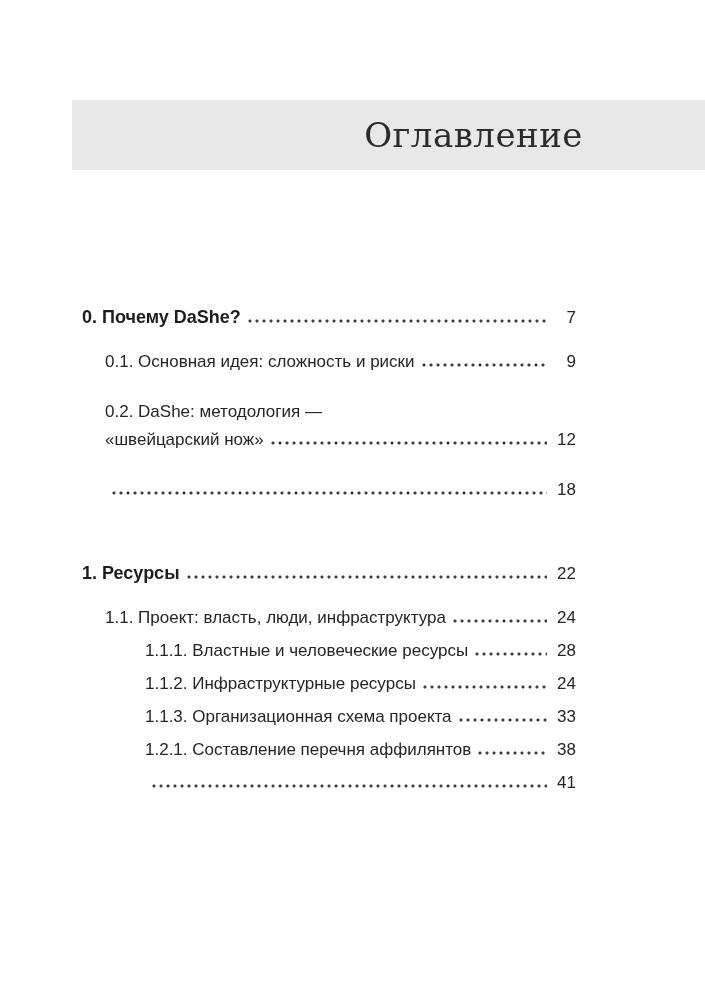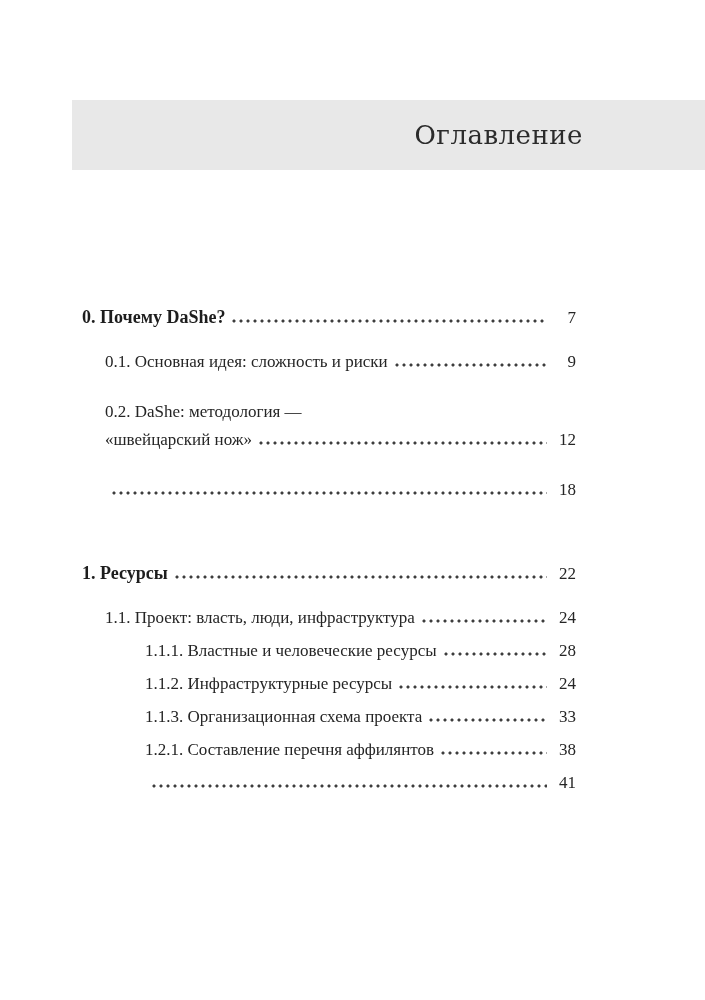--- a/index.html
+++ b/index.html
@@ -26,30 +26,29 @@
     display: flex;
     align-items: center;
     justify-content: flex-end;
     padding-right: 122px;
     box-sizing: border-box;
   }
   .band-title {
     margin: 0;
     font-family: "DejaVu Serif", "Liberation Serif", serif;
     font-weight: 400;
-    font-size: 26px;
+    font-size: 34px;
     letter-spacing: 0.5px;
     color: #2b2b2b;
   }
   .toc {
     position: absolute;
     left: 82px;
     top: 248px;
     width: 494px;
-    font-family: Liberation Serif, serif;
   }
   .entry {
     margin-top: 22px;
   }
   .entry:first-child { margin-top: 0; }
   .entry.level-0 { margin-top: 55px; }
   .entry.level-0 + .entry { margin-top: 16px; }
   .entry.level-1 { padding-left: 23px; }
   .entry.level-2 { padding-left: 63px; }
   .entry.level-1 + .entry.level-2,

